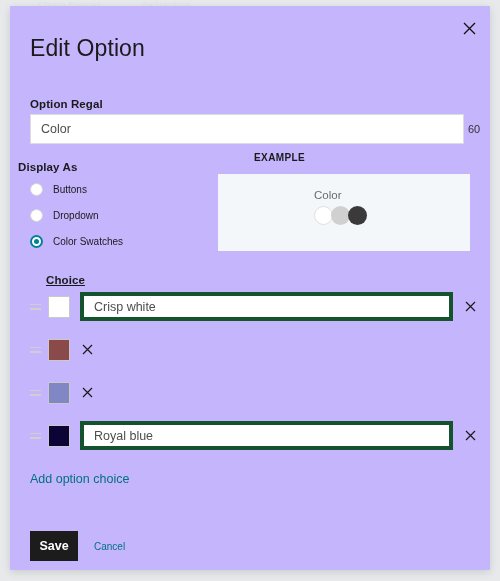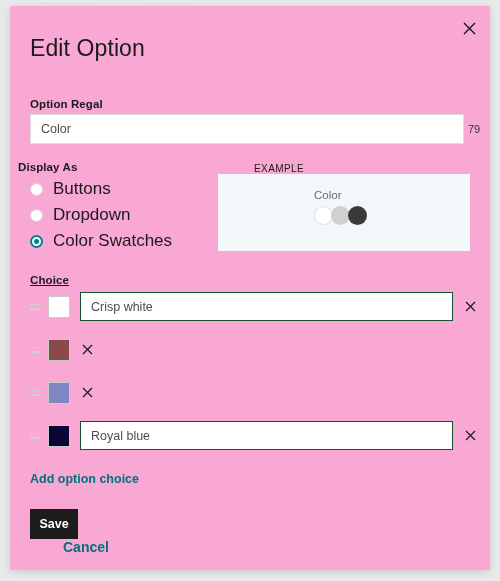--- a/index.html
+++ b/index.html
@@ -31,21 +31,21 @@
     overflow: hidden;
     white-space: nowrap;
   }
 
   .modal {
     position: absolute;
     left: 10px;
     top: 6px;
     width: 480px;
     height: 564px;
-    background: #f9a8d4;
+    background: #c4b5fd;
     box-sizing: border-box;
     box-shadow: 0 2px 8px rgba(0,0,0,0.13);
     overflow: hidden;
   }
 
   .close-btn {
     position: absolute;
     top: 10px;
     right: 9px;
     width: 24px;
@@ -144,30 +144,30 @@
     position: absolute;
     left: 2px;
     top: 2px;
     width: 5px;
     height: 5px;
     border-radius: 50%;
     background: #008296;
   }
   .radio-label {
     margin-left: 10px;
-    font-size: 17px;
+    font-size: 10px;
     color: #1a1a1a;
   }
 
   .example-label {
     position: absolute;
     left: 208px;
-    top: 157px;
+    top: 146px;
     font-size: 10px;
-    font-weight: normal;
+    font-weight: bold;
     color: #1a1a1a;
     letter-spacing: 0.4px;
     padding-left: 36px;
   }
   .example-panel {
     position: absolute;
     left: 208px;
     top: 168px;
     width: 252px;
     height: 77px;
@@ -190,21 +190,21 @@
   .ex-swatch {
     width: 19px;
     height: 19px;
     border-radius: 50%;
     margin-right: -2px;
   }
   .ex-swatch.bordered { border: 1px solid #e0e0e0; box-sizing: border-box; }
 
   .choice-label {
     position: absolute;
-    left: 20px;
+    left: 36px;
     top: 268px;
     text-decoration: underline;
   }
 
   .choice-list {
     position: absolute;
     left: 20px;
     top: 286px;
     width: 452px;
   }
@@ -234,21 +234,21 @@
     border: 1px solid #c9c9c9;
     box-sizing: border-box;
     margin-left: 7px;
     flex: 0 0 auto;
     cursor: pointer;
   }
   .choice-input {
     flex: 1 1 auto;
     height: 29px;
     margin-left: 10px;
-    border: 1px solid #14532d;
+    border: 4px solid #14532d;
     background: #fff;
     font-size: 12.5px;
     color: #4d4d4d;
     padding: 0 10px;
     box-sizing: border-box;
     font-family: "Liberation Sans", sans-serif;
     outline: none;
   }
   .remove-btn {
     width: 24px;
@@ -260,51 +260,50 @@
     cursor: pointer;
     color: #1a1a1a;
   }
   .remove-btn svg { display: block; }
 
   .add-choice {
     position: absolute;
     left: 20px;
     top: 466px;
     font-size: 12.5px;
-    font-weight: bold;
+    font-weight: normal;
     color: #00717f;
     cursor: pointer;
   }
 
   .footer {
     position: absolute;
     left: 20px;
-    top: 503px;
-    display: flex;
-    align-items: flex-start;
-    flex-direction: column;
+    top: 525px;
+    display: flex;
+    align-items: center;
   }
   .save-btn {
     width: 48px;
     height: 30px;
     background: #1c1c1c;
     color: #ffffff;
     border: none;
     font-size: 12.5px;
     font-weight: bold;
     font-family: "Liberation Sans", sans-serif;
     cursor: pointer;
     display: flex;
     align-items: center;
     justify-content: center;
   }
   .cancel-btn {
-    margin-left: 33px;
-    font-size: 14px;
-    font-weight: bold;
+    margin-left: 16px;
+    font-size: 10px;
+    font-weight: normal;
     color: #00717f;
     cursor: pointer;
   }
 </style>
 </head>
 <body>
 
 <div class="page-bg-text">
   <span>Choice Engines</span>
   <span>Redirections</span>
@@ -317,21 +316,21 @@
       <path d="M1 1 L12 12 M12 1 L1 12" stroke="#111" stroke-width="1.3" fill="none"></path>
     </svg>
   </div>
 
   <div class="modal-title">Edit Option</div>
 
   <div class="field-label option-name-label">Option Regal</div>
 
   <div class="option-name-row">
     <input class="option-name-input" type="text" value="Color" style="">
-    <span class="char-counter">79</span>
+    <span class="char-counter">60</span>
   </div>
 
   <div class="field-label display-as-label">Display As</div>
 
   <div class="radio-group">
     <div class="radio-row">
       <span class="radio-mark"></span>
       <span class="radio-label">Buttons</span>
     </div>
     <div class="radio-row">

